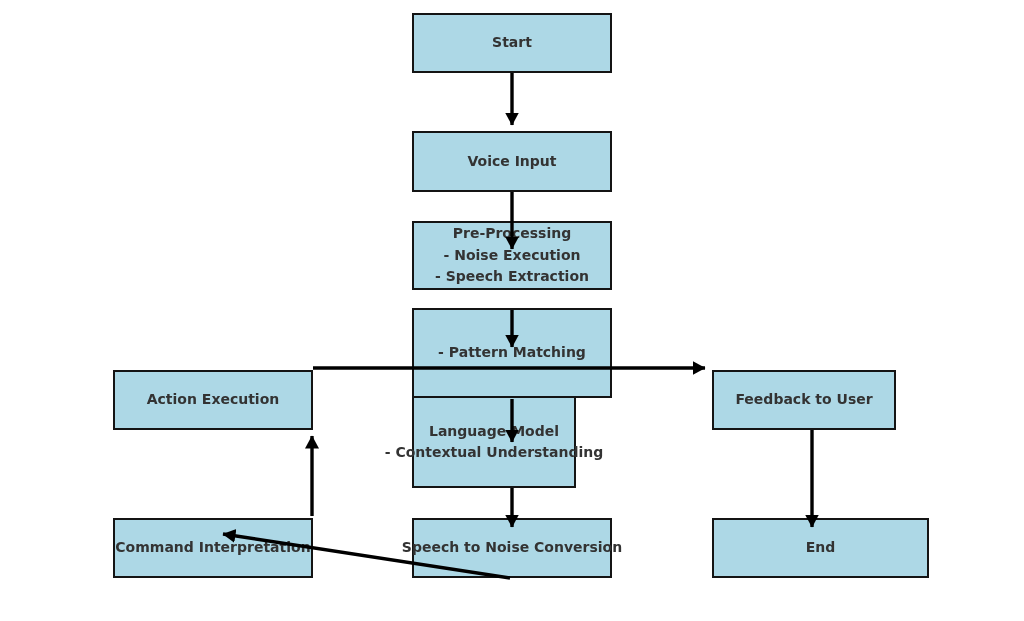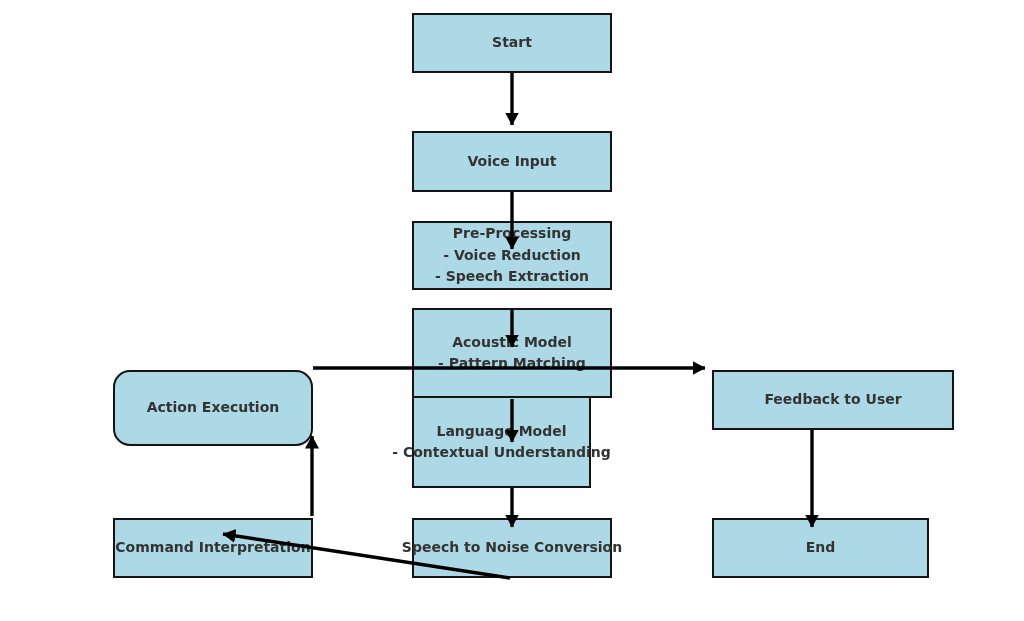--- a/index.html
+++ b/index.html
@@ -50,41 +50,40 @@
 <div id="canvas">
   <div id="nodes">
       <div class="node" style="left: 412px; top: 13px; width: 200px; height: 60px;">
         <div class="node-line">Start</div>
       </div>
       <div class="node" style="left: 412px; top: 131px; width: 200px; height: 61px; justify-content: center;">
         <div class="node-line">Voice Input</div>
       </div>
       <div class="node" style="left: 412px; top: 221px; width: 200px; height: 69px;">
         <div class="node-line">Pre-Processing</div>
-        <div class="node-line">- Voice Reduction</div>
+        <div class="node-line">- Noise Execution</div>
         <div class="node-line">- Speech Extraction</div>
       </div>
       <div class="node" style="left: 412px; top: 308px; width: 200px; height: 90px;">
-        <div class="node-line">Acoustic Model</div>
         <div class="node-line">- Pattern Matching</div>
       </div>
-      <div class="node" style="left: 412px; top: 396px; width: 179px; height: 92px;">
+      <div class="node" style="left: 412px; top: 396px; width: 164px; height: 92px;">
         <div class="node-line">Language Model</div>
         <div class="node-line">- Contextual Understanding</div>
       </div>
       <div class="node" style="left: 412px; top: 518px; width: 200px; height: 60px;">
         <div class="node-line">Speech to Noise Conversion</div>
       </div>
-      <div class="node" style="left: 113px; top: 370px; width: 200px; height: 76px; border-radius: 17px;">
+      <div class="node" style="left: 113px; top: 370px; width: 200px; height: 60px;">
         <div class="node-line">Action Execution</div>
       </div>
       <div class="node" style="left: 113px; top: 518px; width: 200px; height: 60px;">
         <div class="node-line">Command Interpretation</div>
       </div>
-      <div class="node" style="left: 712px; top: 370px; width: 242px; height: 60px;">
+      <div class="node" style="left: 712px; top: 370px; width: 184px; height: 60px;">
         <div class="node-line">Feedback to User</div>
       </div>
       <div class="node" style="left: 712px; top: 518px; width: 217px; height: 60px;">
         <div class="node-line">End</div>
       </div>
     </div>
   <svg id="arrows" width="1024" height="621" viewBox="0 0 1024 621">
     <defs>
       <marker id="arrow-head" markerUnits="userSpaceOnUse" markerWidth="16" markerHeight="16" refX="12.5" refY="7" orient="auto">
         <path id="arrow-head-path" d="M0,0 L13,7 L0,14 Z" fill="#000000"></path>

